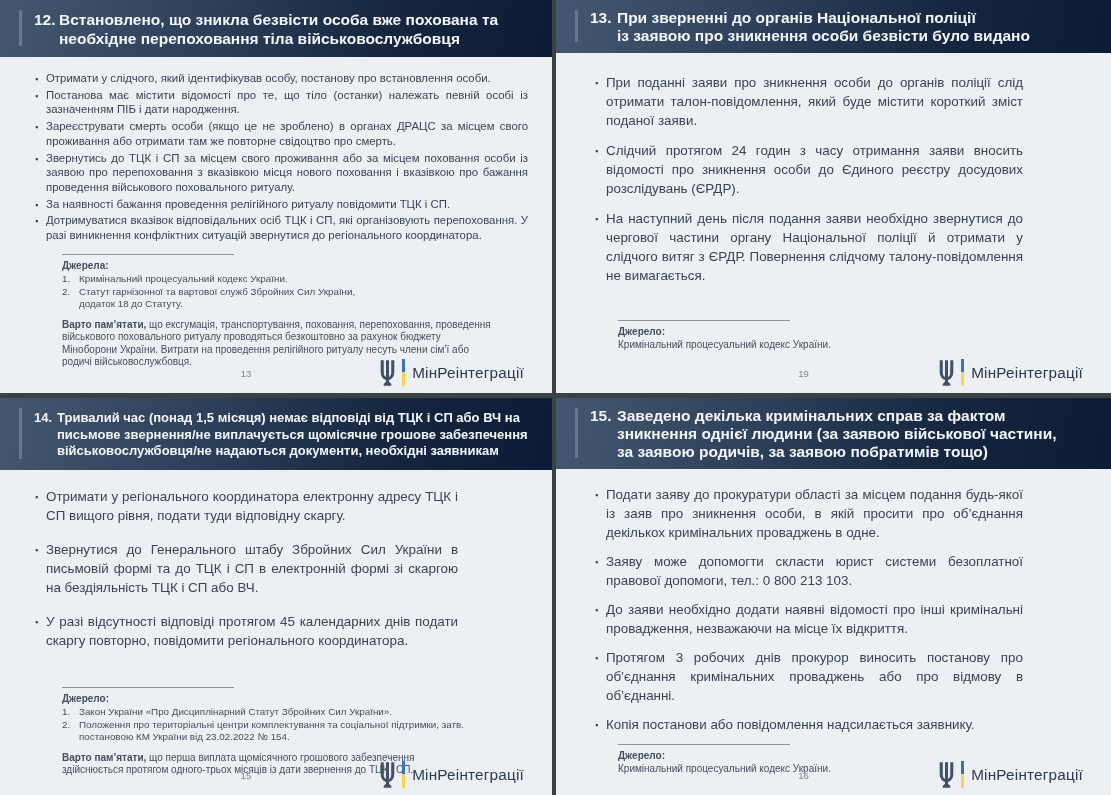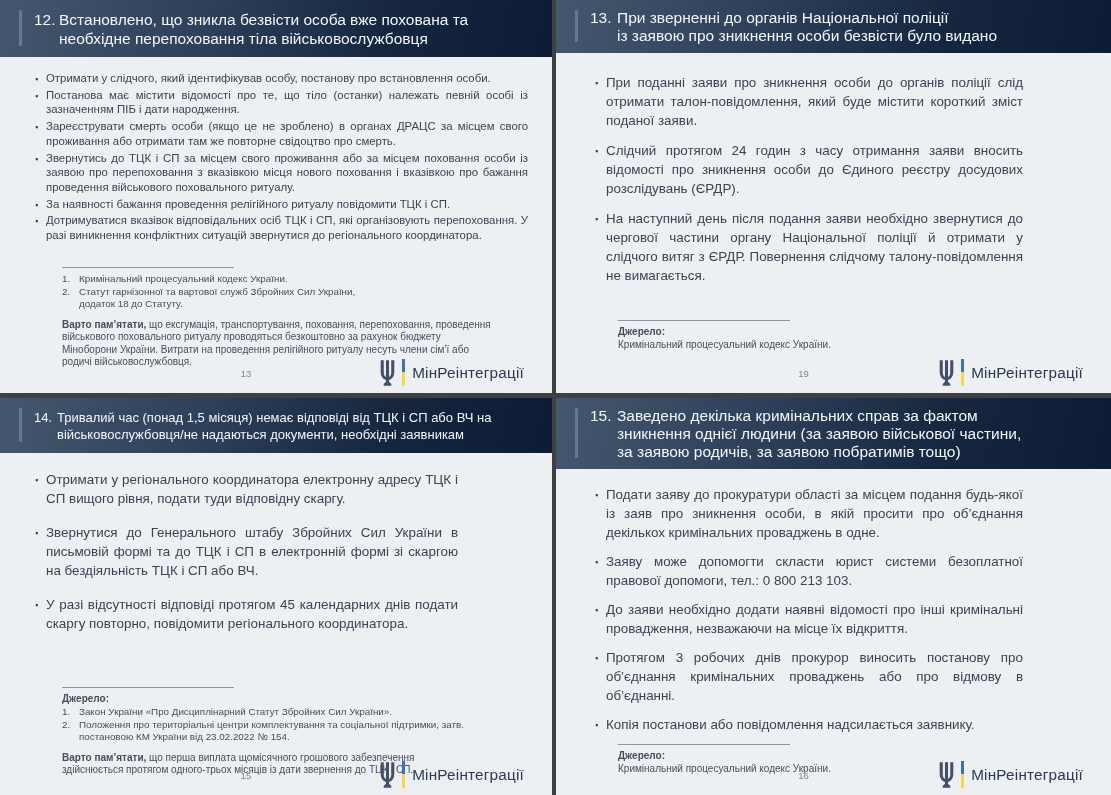--- a/index.html
+++ b/index.html
@@ -27,21 +27,21 @@
     position:relative;
     background:linear-gradient(103deg,#46586f 0%,#2d3f59 38%,#16263f 70%,#0d1c36 100%);
     color:#f3f6fa;
     padding:11px 24px 9px 34px;
     flex:0 0 auto;
   }
   .accent{
     position:absolute;left:19px;top:10px;bottom:11px;width:3px;
     background:#5f7b9b;border-radius:1px;
   }
-  .title{position:relative;padding-left:25px;font-weight:normal;}
+  .title{position:relative;padding-left:25px;font-weight:bold;}
   .title .num{position:absolute;left:0;top:0;}
   .s12 .title{font-size:15.5px;line-height:18.5px;}
   .s13 .title{font-size:15.5px;line-height:18px;padding-left:27px;}
   .s14 .title{font-size:13px;line-height:16.5px;padding-left:23px;}
   .s15 .title{font-size:15.5px;line-height:18px;padding-left:27px;}
   .s13 .hd,.s15 .hd{padding-top:9px;padding-bottom:8px;}
   .s14 .hd{padding-top:12px;padding-bottom:10px;}
   
   .bd{
     flex:1 1 auto;
@@ -113,20 +113,21 @@
       <ul class="bullets">
         <li>Отримати у слідчого, який ідентифікував особу, постанову про встановлення особи.</li>
         <li>Постанова має містити відомості про те, що тіло (останки) належать певній особі із зазначенням ПІБ і дати народження.</li>
         <li>Зареєструвати смерть особи (якщо це не зроблено) в органах ДРАЦС за місцем свого проживання або отримати там же повторне свідоцтво про смерть.</li>
         <li>Звернутись до ТЦК і СП за місцем свого проживання або за місцем поховання особи із заявою про перепоховання з вказівкою місця нового поховання і вказівкою про бажання проведення військового поховального ритуалу.</li>
         <li>За наявності бажання проведення релігійного ритуалу повідомити ТЦК і СП.</li>
         <li>Дотримуватися вказівок відповідальних осіб ТЦК і СП, які організовують перепоховання. У разі виникнення конфліктних ситуацій звернутися до регіонального координатора.</li>
       </ul>
       <div class="sources">
         <div class="rule"></div>
+        <div class="src-label">Джерела:</div>
         <ol class="src-list">
           <li>Кримінальний процесуальний кодекс України.</li>
           <li>Статут гарнізонної та вартової служб Збройних Сил України, додаток 18 до Статуту.</li>
         </ol>
         <p class="note"><b>Варто пам’ятати,</b> <span>що ексгумація, транспортування, поховання, перепоховання, проведення військового поховального ритуалу проводяться безкоштовно за рахунок бюджету Міноборони України. Витрати на проведення релігійного ритуалу несуть члени сім’ї або родичі військовослужбовця.</span></p>
       </div>
     </div>
     <div class="pagenum">13</div>
     <div class="logo">
       <svg class="tryzub" viewBox="0 0 20 30">
@@ -167,20 +168,21 @@
       <span class="logotext">МінРеінтеграції</span>
     </div>
   </section>
 
   <section class="slide s14">
     <header class="hd">
       <span class="accent"></span>
       <div class="title">
         <span class="num">14.</span>
         <div class="tl">Тривалий час (понад 1,5 місяця) немає відповіді від ТЦК і СП або ВЧ на</div>
+        <div class="tl">письмове звернення/не виплачується щомісячне грошове забезпечення</div>
         <div class="tl">військовослужбовця/не надаються документи,  необхідні заявникам</div>
       </div>
     </header>
     <div class="bd">
       <ul class="bullets">
         <li>Отримати у регіонального координатора електронну адресу ТЦК і СП вищого рівня, подати туди відповідну скаргу.</li>
         <li>Звернутися до Генерального штабу Збройних Сил України в письмовій формі та до ТЦК і СП в електронній формі зі скаргою на бездіяльність ТЦК і СП або ВЧ.</li>
         <li>У разі відсутності відповіді протягом 45 календарних днів подати скаргу повторно, повідомити регіонального координатора.</li>
       </ul>
       <div class="sources">

